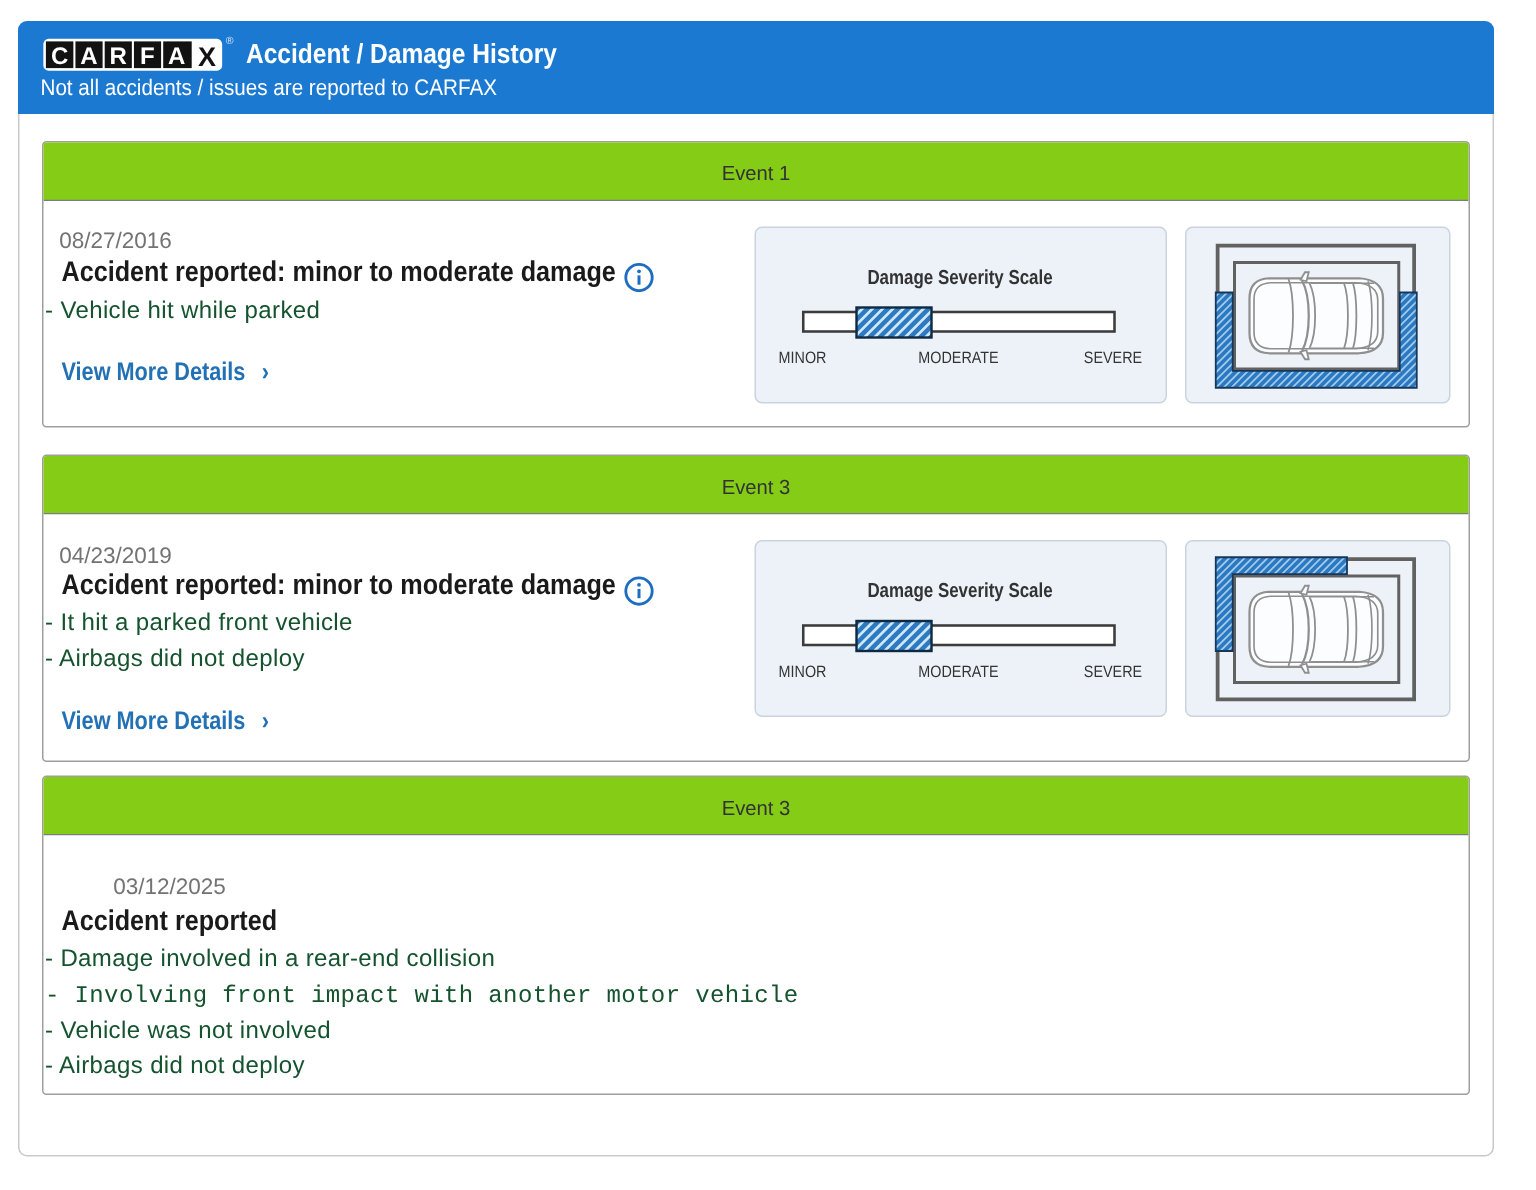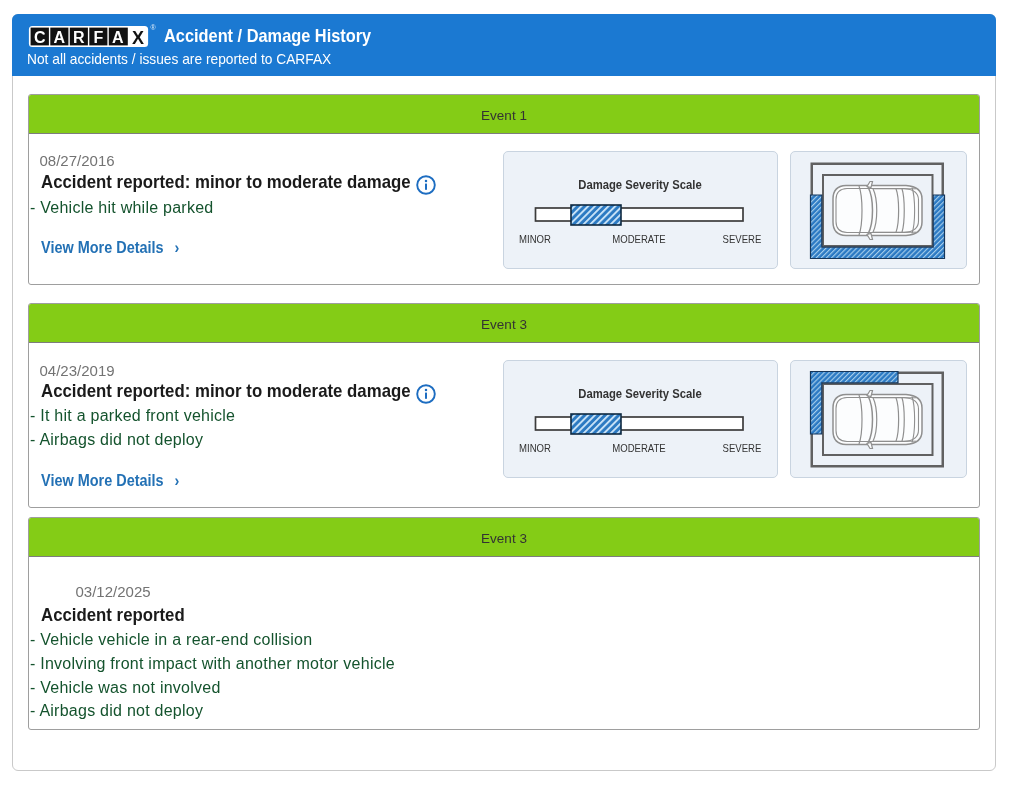--- a/index.html
+++ b/index.html
@@ -149,16 +149,16 @@
     <line x1="42" y1="3.8" x2="84" y2="3.8" stroke-width="1"></line>
     <line x1="42" y1="47.2" x2="84" y2="47.2" stroke-width="1"></line>
   </g>
 </svg>
 
 <div class="card" style="top:517px;height:213px;">
   <div class="cardhdr">Event 3</div>
 </div>
 <div class="date" style="top:583.6px;padding-left:36px;">03/12/2025</div>
 <div class="heading" style="top:604.8px;">Accident reported</div>
-<div class="bullet" style="top:632px;">- Vehicle vehicle in a rear-end collision</div>
-<div class="bullet" style="top:655.8px;">- Involving front impact with another motor vehicle</div>
+<div class="bullet" style="top:632px;">- Damage involved in a rear-end collision</div>
+<div class="bullet" style="top:655.8px;font-family:Liberation Mono, monospace;">- Involving front impact with another motor vehicle</div>
 <div class="bullet" style="top:679.6px;">- Vehicle was not involved</div>
 <div class="bullet" style="top:703.4px;">- Airbags did not deploy</div>
 
 </body></html>

